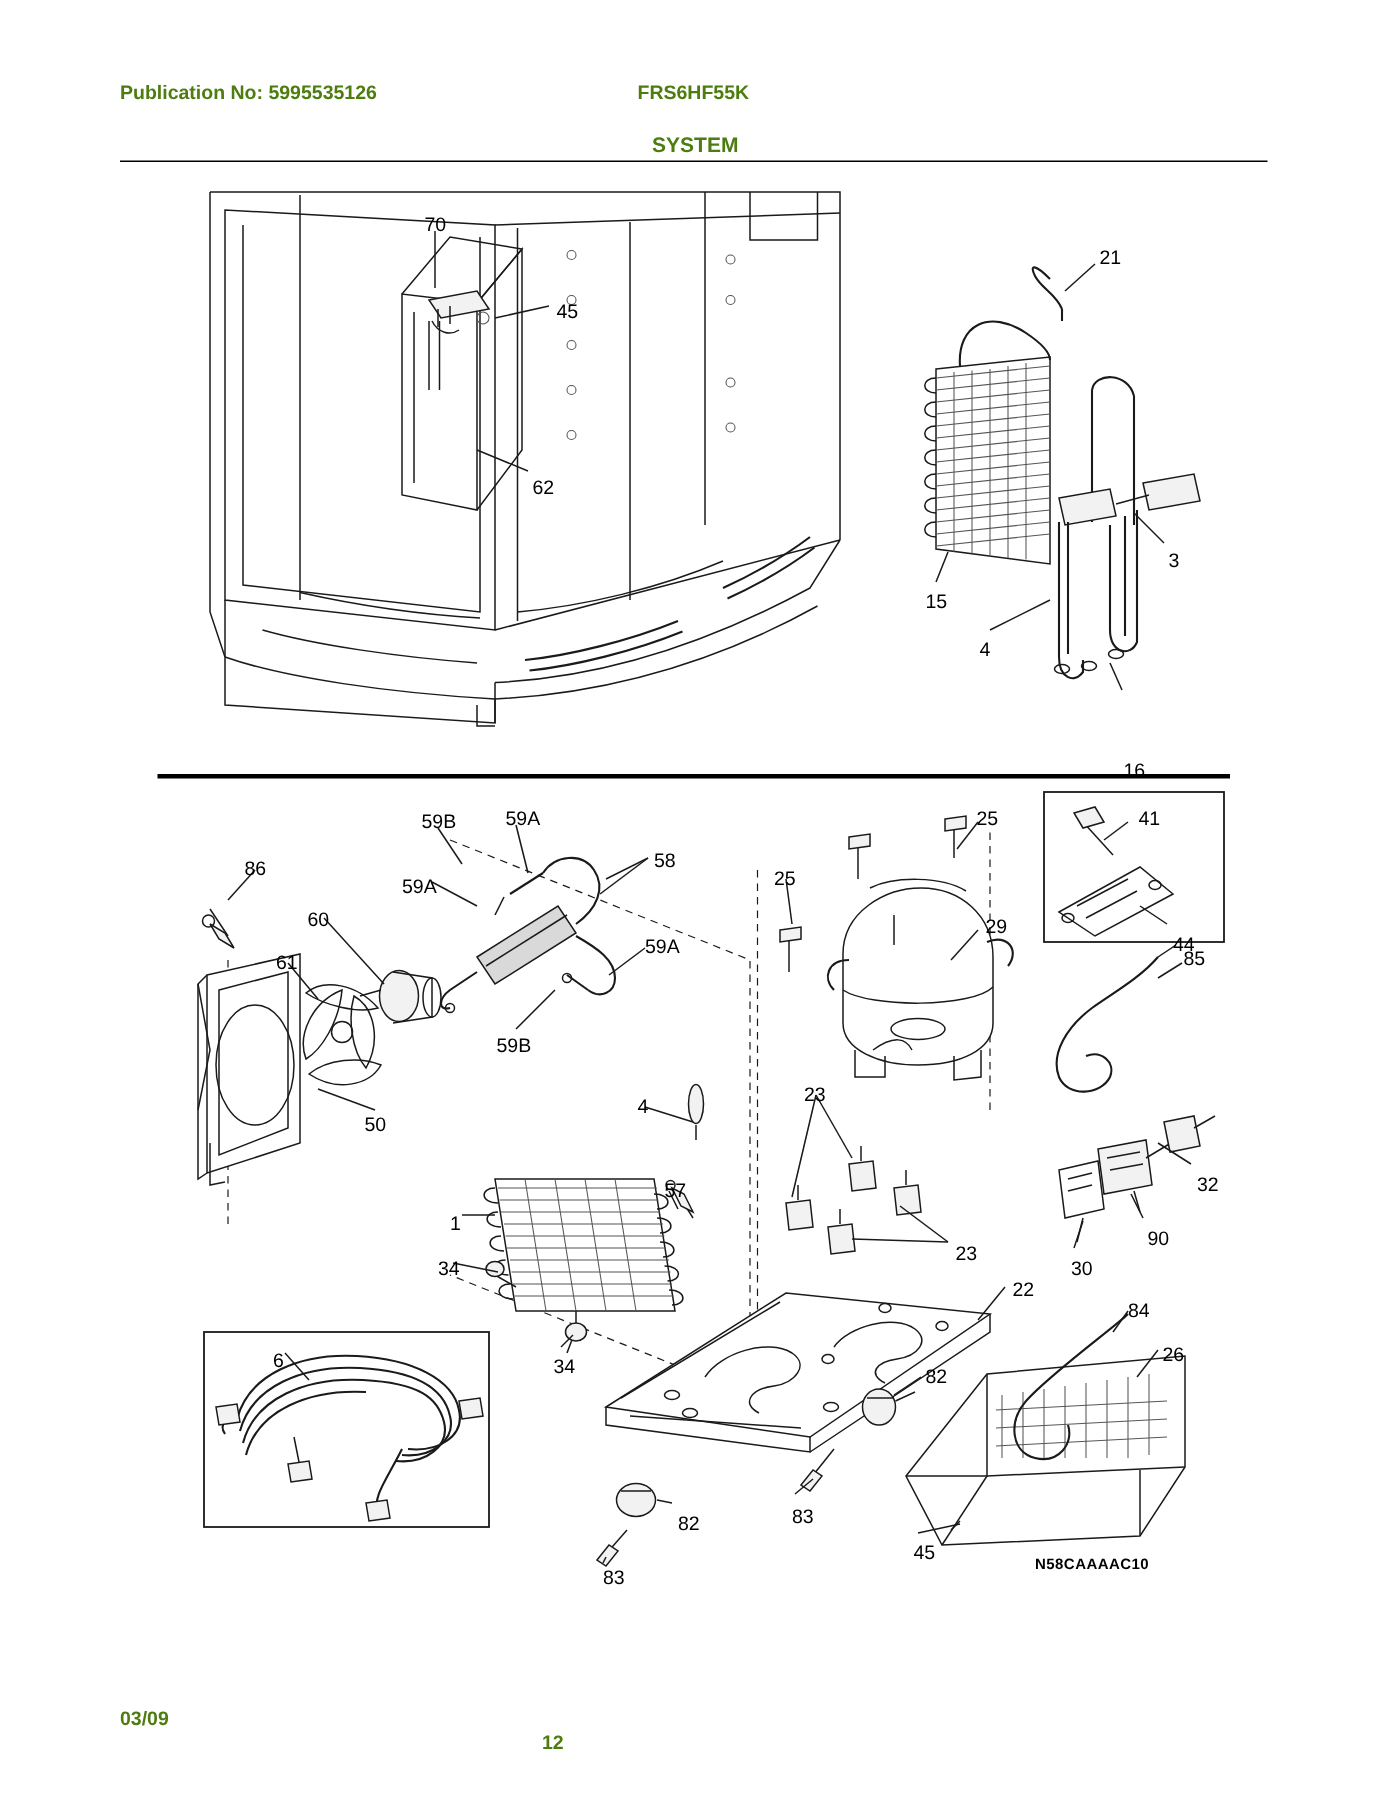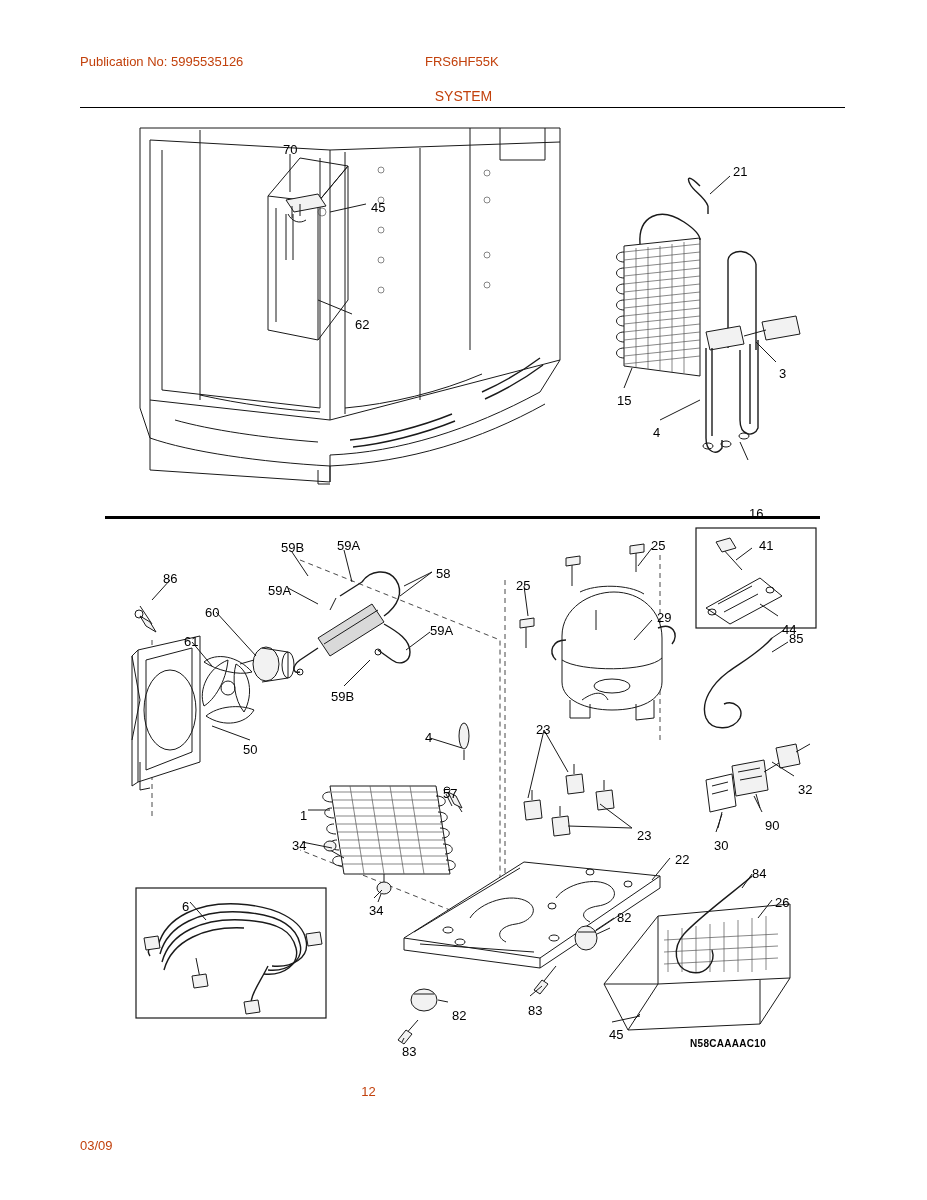--- a/index.html
+++ b/index.html
@@ -14,38 +14,39 @@
   .page {
     position: relative;
     width: 927px;
     height: 1200px;
     overflow: hidden;
     background: #ffffff;
   }
   .hdr {
     position: absolute;
     font-size: 13px;
-    color: #c2410c;
+    color: #4d7c0f;
     white-space: nowrap;
+    font-weight: bold;
   }
   #pub-no { left: 80px; top: 54px; }
   #model-no { left: 425px; top: 54px; }
   #section-title {
     left: 0; top: 88px; width: 927px;
     text-align: center;
     font-size: 14px;
   }
   .rule {
     position: absolute;
     background: #000;
   }
   #rule-top { left: 80px; top: 107px; width: 765px; height: 1px; }
   #rule-mid { left: 105px; top: 516px; width: 715px; height: 3px; }
   #footer-date { left: 80px; top: 1138px; font-size: 13px; }
-  #footer-page { left: 0; top: 1084px; width: 737px; text-align: center; font-size: 13px; }
+  #footer-page { left: 0; top: 1154px; width: 737px; text-align: center; font-size: 13px; }
   #diagram-code {
     position: absolute;
     left: 690px; top: 1038px;
     font-size: 10px;
     font-weight: bold;
     letter-spacing: 0.3px;
   }
   
   .cal {
     position: absolute;

